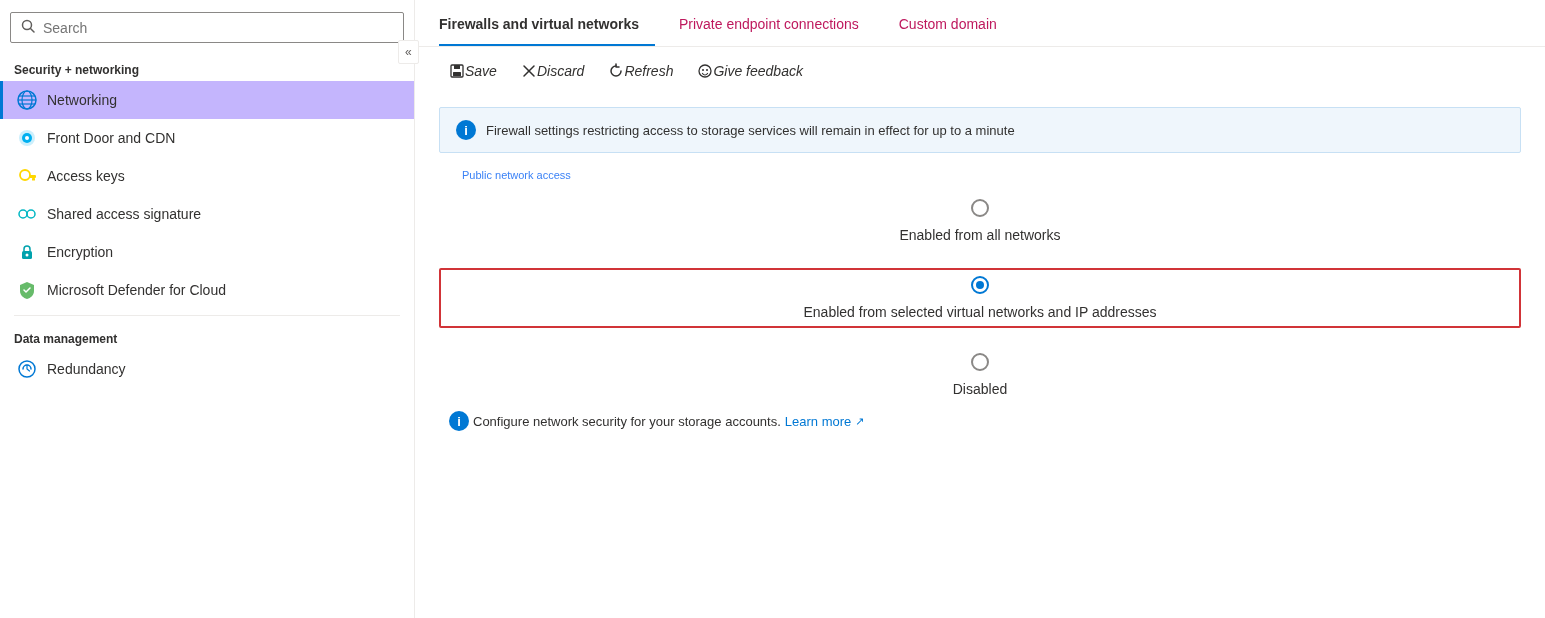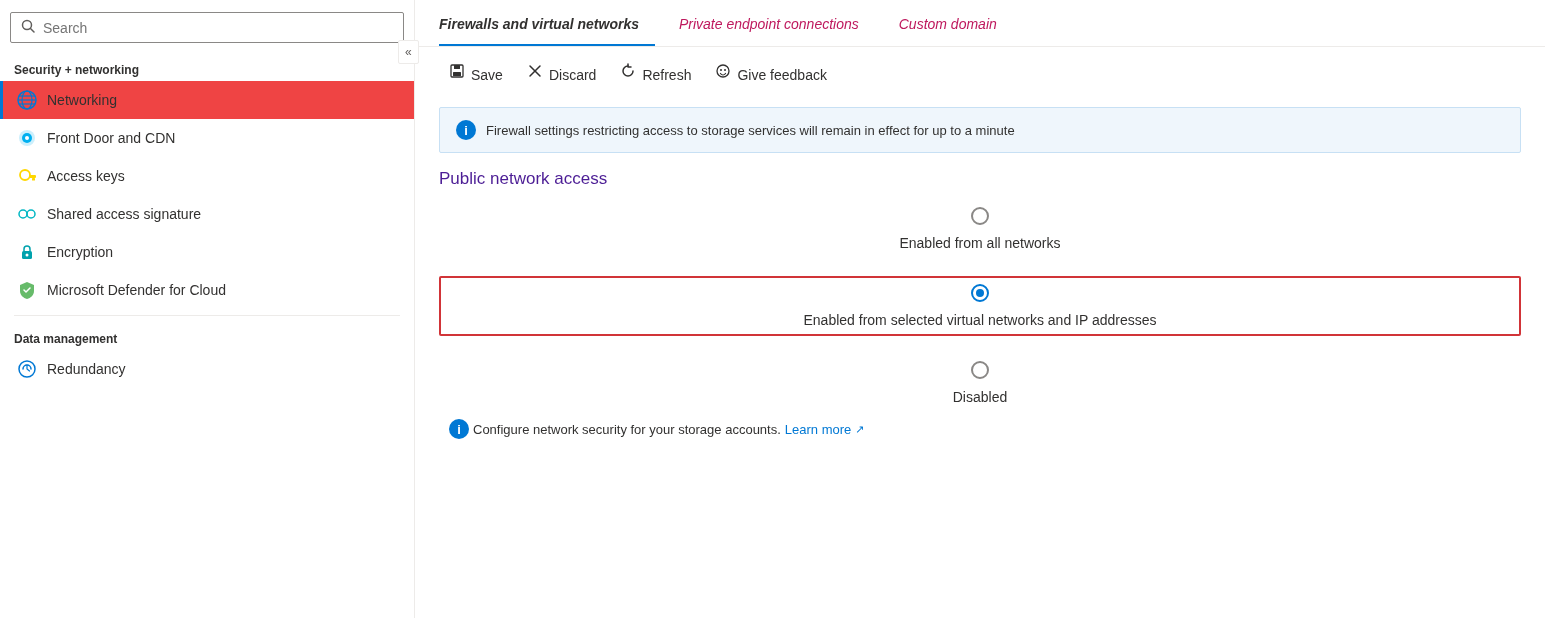--- a/index.html
+++ b/index.html
@@ -66,21 +66,21 @@
       display: flex;
       align-items: center;
       padding: 9px 14px;
       gap: 10px;
       cursor: pointer;
       border-left: 3px solid transparent;
       color: #323130;
       font-size: 14px;
     }
     .sidebar-item.active {
-      background: #ef4444;
+      background: #c4b5fd;
       border-left: 3px solid #0078d4;
     }
     .sidebar-item .icon {
       width: 20px;
       height: 20px;
       display: flex;
       align-items: center;
       justify-content: center;
       flex-shrink: 0;
     }
@@ -100,21 +100,20 @@
       overflow: hidden;
     }
 
     
     .tabs {
       display: flex;
       align-items: flex-start;
       border-bottom: 1px solid #edebe9;
       padding: 0 24px;
       gap: 0;
-      font-style: italic;
     }
     .tab {
       padding: 16px 16px 12px 0;
       margin-right: 24px;
       font-size: 14px;
       color: #be185d;
       cursor: pointer;
       border-bottom: 2px solid transparent;
       white-space: nowrap;
     }
@@ -126,29 +125,29 @@
 
     
     .toolbar {
       display: flex;
       align-items: center;
       padding: 10px 24px;
       gap: 4px;
     }
     .toolbar-btn {
       display: flex;
-      align-items: flex-end;
-      gap: 6px;
+      align-items: flex-start;
       padding: 6px 10px;
       font-size: 14px;
       color: #323130;
       background: transparent;
       border: none;
       cursor: pointer;
       border-radius: 2px;
+      font-style: italic;
     }
     .toolbar-btn .btn-icon {
       font-size: 16px;
       color: #323130;
     }
 
     
     .info-banner {
       display: flex;
       align-items: center;
@@ -173,24 +172,25 @@
       font-weight: 700;
       font-size: 13px;
       flex-shrink: 0;
     }
 
     
     .content {
       padding: 0 24px;
     }
     .field-label {
-      font-size: 17px;
-      color: #4c1d95;
+      font-size: 11px;
+      color: #3b82f6;
       margin-bottom: 10px;
       font-weight: 400;
+      margin-left: 23px;
     }
     .radio-group {
       display: flex;
       flex-direction: column;
       gap: 0;
     }
     .radio-item {
       display: flex;
       align-items: center;
       gap: 10px;

